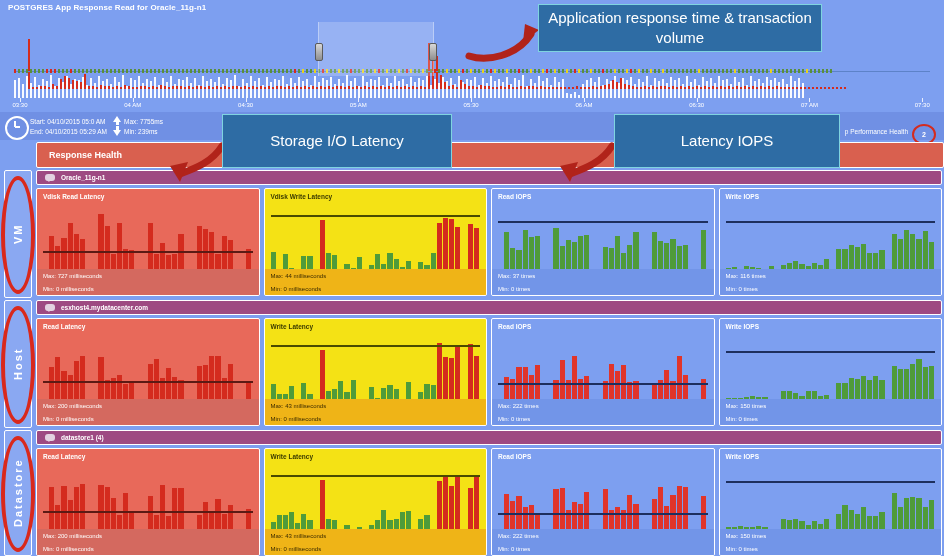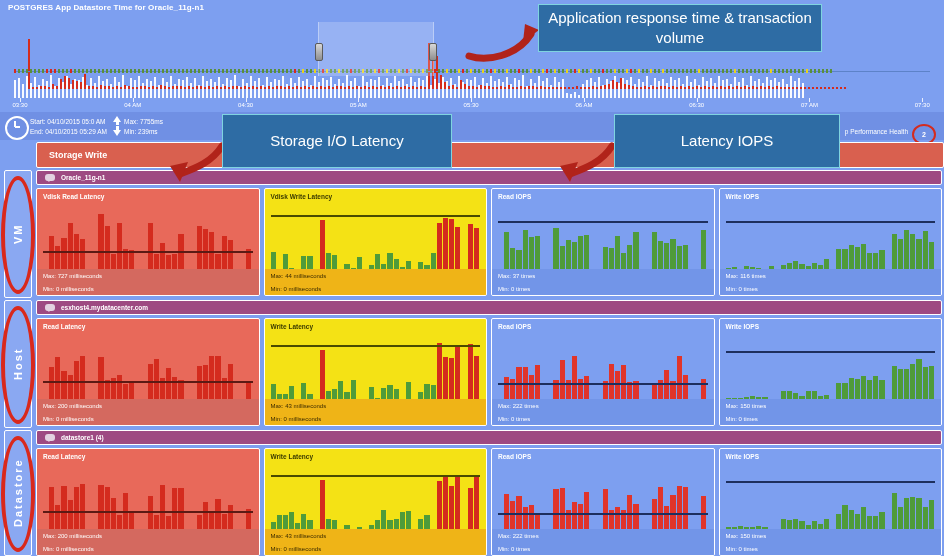--- a/index.html
+++ b/index.html
@@ -204,21 +204,21 @@
   #callout-iops{left:614px;top:114px;width:226px;height:54px;}
   .arrow-svg{position:absolute;z-index:19;}
   #arrow-app{left:465px;top:22px;}
   #arrow-latency{left:150px;top:140px;}
   #arrow-iops{left:540px;top:140px;}
 </style>
 </head>
 <body>
 
 <div id="app-response">
-  <div id="app-title">POSTGRES App Datastore Time for Oracle_11g-n1</div>
+  <div id="app-title">POSTGRES App Response Read for Oracle_11g-n1</div>
 
   <div id="resp-chart">
     <div id="resp-bars">
         <div class="rb" style="height: 50px;"></div>
         <div class="rb" style="height: 2.17391px;"></div>
         <div class="rb" style="height: 2.17391px;"></div>
         <div class="rb" style="height: 3.26087px;"></div>
         <div class="rb" style="height: 3.26087px;"></div>
         <div class="rb" style="height: 2.17391px;"></div>
         <div class="rb" style="height: 5.43478px;"></div>
@@ -865,21 +865,21 @@
   <div class="arrow-up-stem"></div>
   <div class="arrow-down"></div>
   <div class="arrow-down-stem"></div>
   <div class="info-line" id="info-max">Max: 7755ms</div>
   <div class="info-line" id="info-min">Min: 239ms</div>
   <div id="perf-health-label">p Performance Health</div>
   <div id="perf-health-badge">2</div>
 </div>
 
 <div id="storage-health-bar">
-  <span id="storage-health-title">Storage Write</span>
+  <span id="storage-health-title">Response Health</span>
 </div>
 
 <div id="rows-host">
     <div class="row" id="row-vm" style="top: 170px;">
       <div class="row-header">
         <span class="chat-icon"></span>
         <span class="row-label">Oracle_11g-n1</span>
       </div>
       <div class="panels">
         <div class="panel red">

